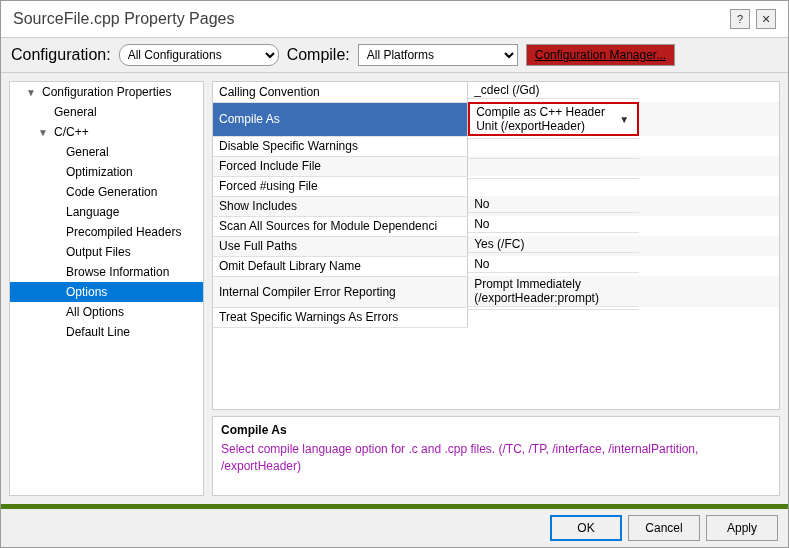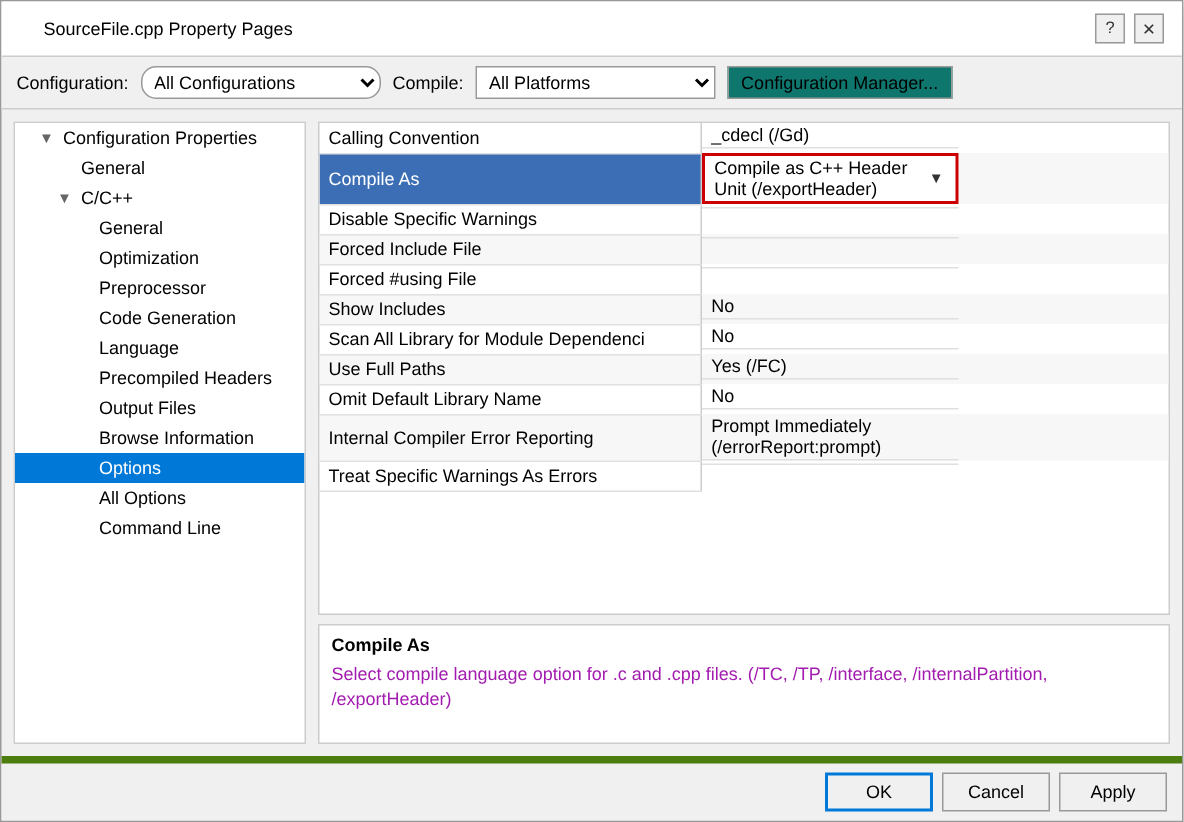--- a/index.html
+++ b/index.html
@@ -23,23 +23,22 @@
     }
     .title-bar {
       background: #fff;
       padding: 8px 12px;
       display: flex;
       align-items: center;
       justify-content: space-between;
       border-bottom: 1px solid #ccc;
     }
     .title-bar-left {
-      font-size: 12px;
-      color: #000000;
-      margin-left: 16px;
+      font-size: 16px;
+      color: #404040;
     }
     .title-bar-right {
       display: flex;
       gap: 6px;
     }
     .title-btn {
       width: 20px;
       height: 20px;
       background: #f0f0f0;
       border: 1px solid #999;
@@ -52,40 +51,41 @@
     }
     .toolbar-row {
       background: #f0f0f0;
       padding: 6px 10px;
       display: flex;
       align-items: center;
       gap: 8px;
       border-bottom: 1px solid #ccc;
     }
     .toolbar-label {
-      font-size: 12px;
+      font-size: 16px;
       color: #000;
     }
     .toolbar-select {
       height: 22px;
       border: 1px solid #999;
       background: #fff;
       font-size: 12px;
       padding: 0 4px;
       cursor: pointer;
     }
     .config-select { width: 160px; border-radius: 10px; }
     .platform-select { width: 160px; }
     .config-mgr-btn {
       height: 22px;
       border: 1px solid #999;
-      background: #0f766e;
+      background: #b91c1c;
       font-size: 12px;
       padding: 0 8px;
       cursor: pointer;
+      text-decoration: underline;
     }
     .main-content {
       display: flex;
       flex: 1;
       overflow: hidden;
       padding: 8px;
       gap: 8px;
     }
     .tree-panel {
       width: 195px;
@@ -248,24 +248,20 @@
         <div class="tree-item tree-indent-3">
           <span class="tree-expand"></span>
           <span>General</span>
         </div>
         <div class="tree-item tree-indent-3">
           <span class="tree-expand"></span>
           <span>Optimization</span>
         </div>
         <div class="tree-item tree-indent-3">
           <span class="tree-expand"></span>
-          <span>Preprocessor</span>
-        </div>
-        <div class="tree-item tree-indent-3">
-          <span class="tree-expand"></span>
           <span>Code Generation</span>
         </div>
         <div class="tree-item tree-indent-3">
           <span class="tree-expand"></span>
           <span>Language</span>
         </div>
         <div class="tree-item tree-indent-3">
           <span class="tree-expand"></span>
           <span>Precompiled Headers</span>
         </div>
@@ -280,21 +276,21 @@
         <div class="tree-item tree-indent-3 selected">
           <span class="tree-expand"></span>
           <span>Options</span>
         </div>
         <div class="tree-item tree-indent-3">
           <span class="tree-expand"></span>
           <span>All Options</span>
         </div>
         <div class="tree-item tree-indent-3">
           <span class="tree-expand"></span>
-          <span>Command Line</span>
+          <span>Default Line</span>
         </div>
       </div>
 
     <div class="properties-panel">
       <div class="props-table-container">
         <table class="props-table">
           <tbody id="props-tbody">
           <tr>
                 <td>Calling Convention</td>
                 <td>_cdecl (/Gd)</td>
@@ -318,34 +314,34 @@
               </tr>
               <tr>
                 <td>Forced #using File</td>
                 <td></td>
               </tr>
               <tr>
                 <td>Show Includes</td>
                 <td>No</td>
               </tr>
               <tr>
-                <td>Scan All Library for Module Dependenci</td>
+                <td>Scan All Sources for Module Dependenci</td>
                 <td>No</td>
               </tr>
               <tr>
                 <td>Use Full Paths</td>
                 <td>Yes (/FC)</td>
               </tr>
               <tr>
                 <td>Omit Default Library Name</td>
                 <td>No</td>
               </tr>
               <tr>
                 <td>Internal Compiler Error Reporting</td>
-                <td>Prompt Immediately (/errorReport:prompt)</td>
+                <td>Prompt Immediately (/exportHeader:prompt)</td>
               </tr>
               <tr>
                 <td>Treat Specific Warnings As Errors</td>
                 <td></td>
               </tr>
             </tbody>
         </table>
       </div>
       <div class="desc-panel">
         <div class="desc-title">Compile As</div>

